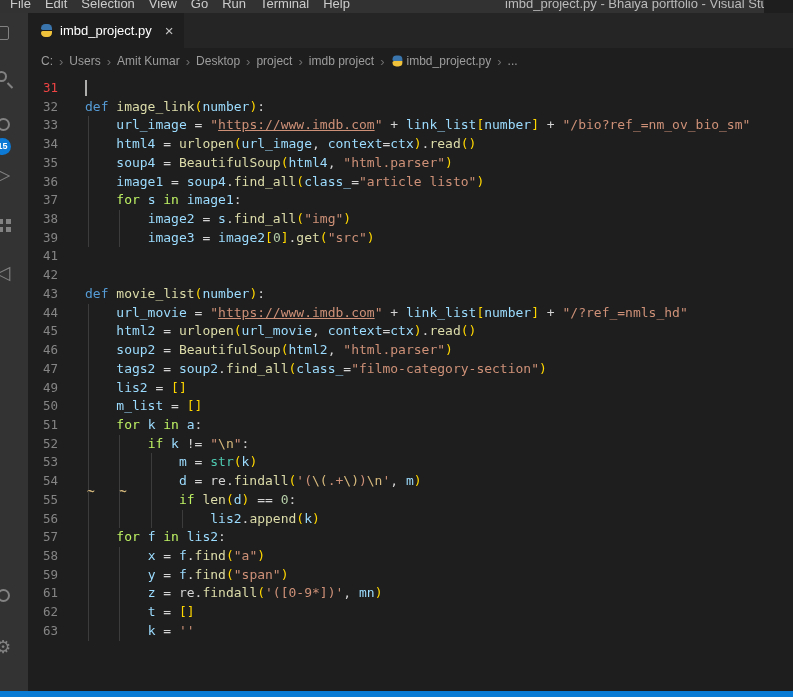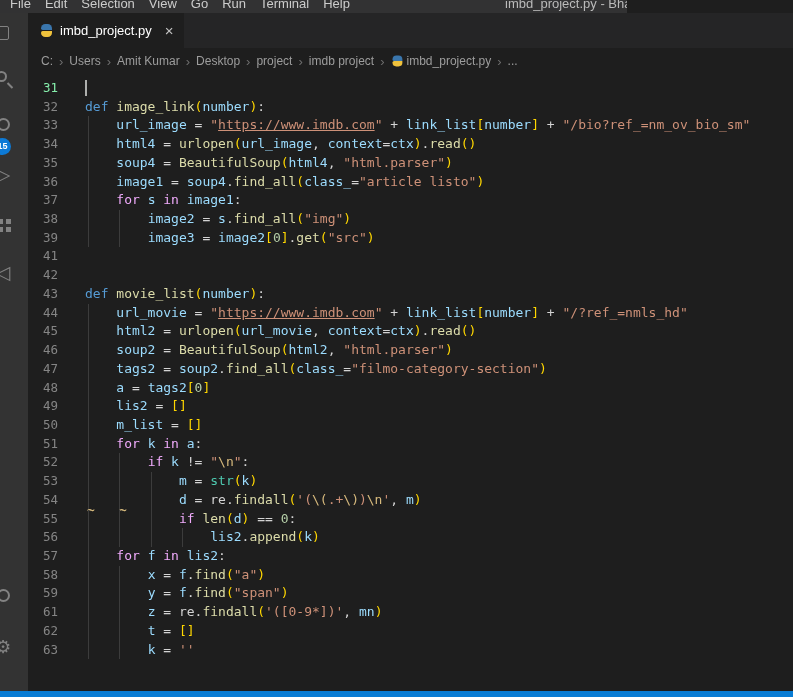--- a/index.html
+++ b/index.html
@@ -1,20 +1,20 @@
 <!DOCTYPE html>
 <html><head>
 <meta charset="utf-8">
 <style>
   * { margin:0; padding:0; box-sizing:border-box; }
   html,body { width:793px; height:697px; overflow:hidden; }
   body { background:#1e1e1e; font-family:"Liberation Sans", sans-serif; position:relative; }
 
   
-  .titlebar { position:absolute; top:0; left:0; width:627px; height:13px;
+  .titlebar { position:absolute; top:0; left:0; width:764px; height:13px;
     background:#323233; overflow:hidden; z-index:5; }
   .menus { position:absolute; left:10px; top:-6px; display:flex; gap:14px;
     font-size:13px; line-height:20px; color:#cccccc; white-space:nowrap; }
   .menu-item { cursor:default; }
   .wintitle { position:absolute; left:505px; top:-6px; font-size:13px; line-height:20px;
     color:#bbbbbb; white-space:nowrap; }
 
   
   .main { position:absolute; top:13px; left:0; right:0; bottom:6px; display:flex; }
 
@@ -55,28 +55,28 @@
   .crumb { display:flex; align-items:center; gap:4px; cursor:pointer; }
   .crumb .pyicon { width:12px; height:12px; transform:scale(.9); }
   .crumb-sep { color:#6e6e6e; font-size:13px; }
 
   
   .codearea { flex:1; padding-top:5px; overflow:hidden;
     font-family:"DejaVu Sans Mono", monospace; font-size:13px; }
   .code-row { display:flex; height:18.72px; line-height:18.72px; white-space:pre; }
   .gutter { width:57px; padding-right:27px; flex:none; text-align:right;
     color:#858585; font-size:12.5px; }
-  .gutter.active { color:#86efac; }
+  .gutter.active { color:#ef4444; }
   .code-text { position:relative; flex:1; }
   .guide { position:absolute; top:0; bottom:0; width:1px; background:#3c3c3c; }
   .cursor { position:absolute; left:0; top:1px; width:2px; height:16px; background:#aeafad; }
   .squiggle { position:absolute; top:10px; color:#d7ba7d; font-size:13px; font-weight:bold; }
 
   .tk-k { color:#569cd6; } 
-  .tk-c { color:#f0abfc; } 
+  .tk-c { color:#bef264; } 
   .tk-f { color:#dcdcaa; } 
   .tk-v { color:#9cdcfe; } 
   .tk-s { color:#ce9178; } 
   .tk-u { color:#ce9178; text-decoration:underline; } 
   .tk-e { color:#d7ba7d; } 
   .tk-n { color:#b5cea8; } 
   .tk-p { color:#d4d4d4; } 
   .tk-t { color:#4ec9b0; } 
   .tk-b { color:#ffd700; } 
 
@@ -181,21 +181,20 @@
         <div class="code-row"><div class="gutter">37</div><div class="code-text"><span class="guide" style="left: 3px;"></span><span class="tk-p">    </span><span class="tk-c">for</span><span class="tk-p"> </span><span class="tk-v">s</span><span class="tk-p"> </span><span class="tk-c">in</span><span class="tk-p"> </span><span class="tk-v">image1</span><span class="tk-p">:</span></div></div>
         <div class="code-row"><div class="gutter">38</div><div class="code-text"><span class="guide" style="left: 3px;"></span><span class="guide" style="left: 34.32px;"></span><span class="tk-p">        </span><span class="tk-v">image2</span><span class="tk-p"> = </span><span class="tk-v">s</span><span class="tk-p">.</span><span class="tk-f">find_all</span><span class="tk-b">(</span><span class="tk-s">"img"</span><span class="tk-b">)</span></div></div>
         <div class="code-row"><div class="gutter">39</div><div class="code-text"><span class="guide" style="left: 3px;"></span><span class="guide" style="left: 34.32px;"></span><span class="tk-p">        </span><span class="tk-v">image3</span><span class="tk-p"> = </span><span class="tk-v">image2</span><span class="tk-b">[</span><span class="tk-n">0</span><span class="tk-b">]</span><span class="tk-p">.</span><span class="tk-f">get</span><span class="tk-b">(</span><span class="tk-s">"src"</span><span class="tk-b">)</span></div></div>
         <div class="code-row"><div class="gutter">41</div><div class="code-text"></div></div>
         <div class="code-row"><div class="gutter">42</div><div class="code-text"></div></div>
         <div class="code-row"><div class="gutter">43</div><div class="code-text"><span class="tk-k">def </span><span class="tk-f">movie_list</span><span class="tk-b">(</span><span class="tk-v">number</span><span class="tk-b">)</span><span class="tk-p">:</span></div></div>
         <div class="code-row"><div class="gutter">44</div><div class="code-text"><span class="guide" style="left: 3px;"></span><span class="tk-p">    </span><span class="tk-v">url_movie</span><span class="tk-p"> = </span><span class="tk-s">"</span><span class="tk-u">https://www.imdb.com</span><span class="tk-s">"</span><span class="tk-p"> + </span><span class="tk-v">link_list</span><span class="tk-b">[</span><span class="tk-v">number</span><span class="tk-b">]</span><span class="tk-p"> + </span><span class="tk-s">"/?ref_=nmls_hd"</span></div></div>
         <div class="code-row"><div class="gutter">45</div><div class="code-text"><span class="guide" style="left: 3px;"></span><span class="tk-p">    </span><span class="tk-v">html2</span><span class="tk-p"> = </span><span class="tk-f">urlopen</span><span class="tk-b">(</span><span class="tk-v">url_movie</span><span class="tk-p">, </span><span class="tk-v">context</span><span class="tk-p">=</span><span class="tk-v">ctx</span><span class="tk-b">)</span><span class="tk-p">.</span><span class="tk-f">read</span><span class="tk-b">()</span></div></div>
         <div class="code-row"><div class="gutter">46</div><div class="code-text"><span class="guide" style="left: 3px;"></span><span class="tk-p">    </span><span class="tk-v">soup2</span><span class="tk-p"> = </span><span class="tk-f">BeautifulSoup</span><span class="tk-b">(</span><span class="tk-v">html2</span><span class="tk-p">, </span><span class="tk-s">"html.parser"</span><span class="tk-b">)</span></div></div>
         <div class="code-row"><div class="gutter">47</div><div class="code-text"><span class="guide" style="left: 3px;"></span><span class="tk-p">    </span><span class="tk-v">tags2</span><span class="tk-p"> = </span><span class="tk-v">soup2</span><span class="tk-p">.</span><span class="tk-f">find_all</span><span class="tk-b">(</span><span class="tk-v">class_</span><span class="tk-p">=</span><span class="tk-s">"filmo-category-section"</span><span class="tk-b">)</span></div></div>
-        <div class="code-row"><div class="gutter">48</div><div class="code-text"><span class="guide" style="left: 3px;"></span><span class="tk-p">    </span><span class="tk-v">a</span><span class="tk-p"> = </span><span class="tk-v">tags2</span><span class="tk-b">[</span><span class="tk-n">0</span><span class="tk-b">]</span></div></div>
         <div class="code-row"><div class="gutter">49</div><div class="code-text"><span class="guide" style="left: 3px;"></span><span class="tk-p">    </span><span class="tk-v">lis2</span><span class="tk-p"> = </span><span class="tk-b">[]</span></div></div>
         <div class="code-row"><div class="gutter">50</div><div class="code-text"><span class="guide" style="left: 3px;"></span><span class="tk-p">    </span><span class="tk-v">m_list</span><span class="tk-p"> = </span><span class="tk-b">[]</span></div></div>
         <div class="code-row"><div class="gutter">51</div><div class="code-text"><span class="guide" style="left: 3px;"></span><span class="tk-p">    </span><span class="tk-c">for</span><span class="tk-p"> </span><span class="tk-v">k</span><span class="tk-p"> </span><span class="tk-c">in</span><span class="tk-p"> </span><span class="tk-v">a</span><span class="tk-p">:</span></div></div>
         <div class="code-row"><div class="gutter">52</div><div class="code-text"><span class="guide" style="left: 3px;"></span><span class="guide" style="left: 34.32px;"></span><span class="tk-p">        </span><span class="tk-c">if</span><span class="tk-p"> </span><span class="tk-v">k</span><span class="tk-p"> != </span><span class="tk-s">"</span><span class="tk-e">\n</span><span class="tk-s">"</span><span class="tk-p">:</span></div></div>
         <div class="code-row"><div class="gutter">53</div><div class="code-text"><span class="guide" style="left: 3px;"></span><span class="guide" style="left: 34.32px;"></span><span class="guide" style="left: 65.64px;"></span><span class="tk-p">            </span><span class="tk-v">m</span><span class="tk-p"> = </span><span class="tk-t">str</span><span class="tk-b">(</span><span class="tk-v">k</span><span class="tk-b">)</span></div></div>
         <div class="code-row"><div class="gutter">54</div><div class="code-text"><span class="guide" style="left: 3px;"></span><span class="guide" style="left: 34.32px;"></span><span class="guide" style="left: 65.64px;"></span><span class="tk-p">            </span><span class="tk-v">d</span><span class="tk-p"> = </span><span class="tk-p">re</span><span class="tk-p">.</span><span class="tk-f">findall</span><span class="tk-b">(</span><span class="tk-s">'(</span><span class="tk-e">\(</span><span class="tk-s">.+</span><span class="tk-e">\)</span><span class="tk-s">)</span><span class="tk-e">\n</span><span class="tk-s">'</span><span class="tk-p">, </span><span class="tk-v">m</span><span class="tk-b">)</span><span class="squiggle" style="left: 2px;">~</span><span class="squiggle" style="left: 34px;">~</span></div></div>
         <div class="code-row"><div class="gutter">55</div><div class="code-text"><span class="guide" style="left: 3px;"></span><span class="guide" style="left: 34.32px;"></span><span class="guide" style="left: 65.64px;"></span><span class="tk-p">            </span><span class="tk-c">if</span><span class="tk-p"> </span><span class="tk-f">len</span><span class="tk-b">(</span><span class="tk-v">d</span><span class="tk-b">)</span><span class="tk-p"> == </span><span class="tk-n">0</span><span class="tk-p">:</span></div></div>
         <div class="code-row"><div class="gutter">56</div><div class="code-text"><span class="guide" style="left: 3px;"></span><span class="guide" style="left: 34.32px;"></span><span class="guide" style="left: 65.64px;"></span><span class="guide" style="left: 96.96px;"></span><span class="tk-p">                </span><span class="tk-v">lis2</span><span class="tk-p">.</span><span class="tk-f">append</span><span class="tk-b">(</span><span class="tk-v">k</span><span class="tk-b">)</span></div></div>
         <div class="code-row"><div class="gutter">57</div><div class="code-text"><span class="guide" style="left: 3px;"></span><span class="tk-p">    </span><span class="tk-c">for</span><span class="tk-p"> </span><span class="tk-v">f</span><span class="tk-p"> </span><span class="tk-c">in</span><span class="tk-p"> </span><span class="tk-v">lis2</span><span class="tk-p">:</span></div></div>
         <div class="code-row"><div class="gutter">58</div><div class="code-text"><span class="guide" style="left: 3px;"></span><span class="guide" style="left: 34.32px;"></span><span class="tk-p">        </span><span class="tk-v">x</span><span class="tk-p"> = </span><span class="tk-v">f</span><span class="tk-p">.</span><span class="tk-f">find</span><span class="tk-b">(</span><span class="tk-s">"a"</span><span class="tk-b">)</span></div></div>

